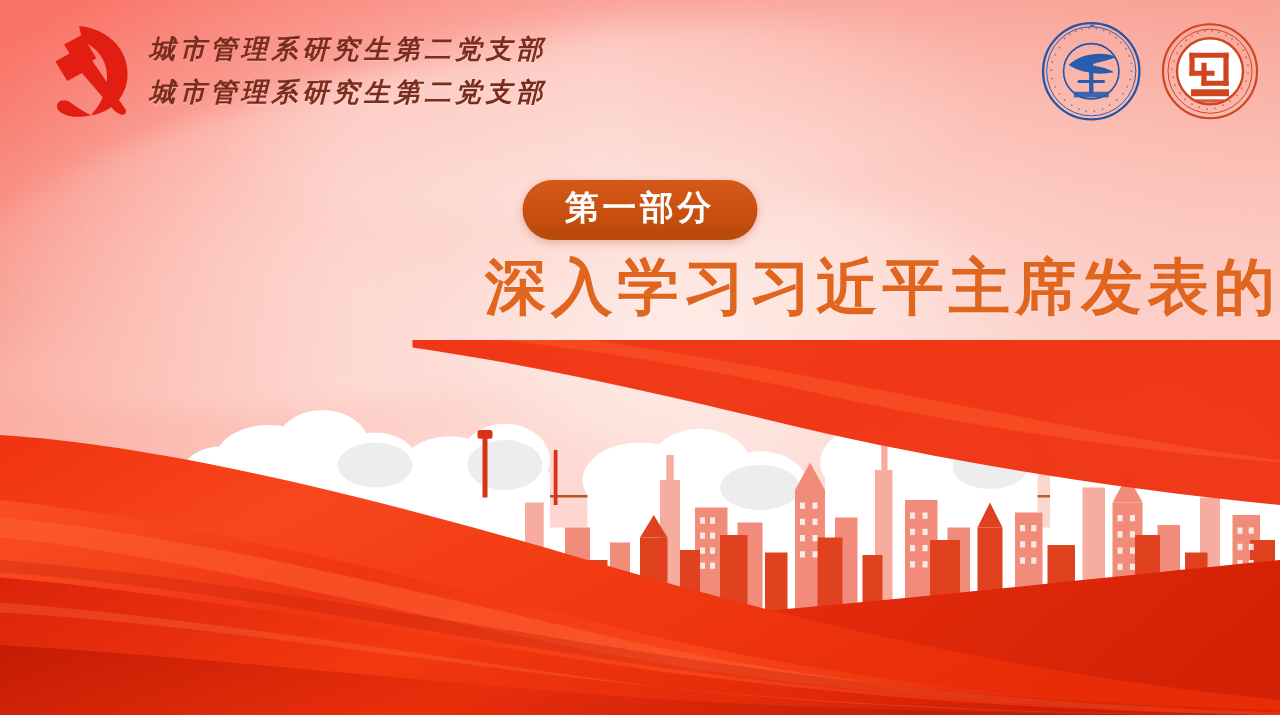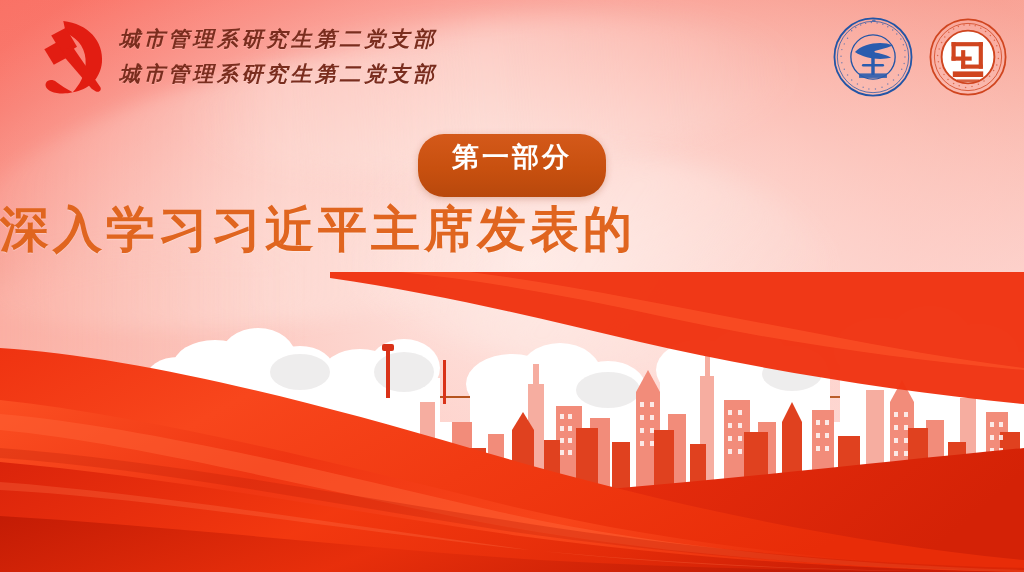--- a/index.html
+++ b/index.html
@@ -81,44 +81,44 @@
     align-items: center;
     gap: 14px;
     z-index: 20;
   }
   .logo { display: block; }
 
   
   #part-badge {
     position: absolute;
     left: 50%;
-    top: 134px;
+    top: 144px;
     transform: translateX(-50%);
     z-index: 20;
     background: linear-gradient(180deg, #d4591a 0%, #c8500f 55%, #b8480c 100%);
     border-radius: 26px;
-    padding: 7px 34px 24px;
+    padding: 7px 34px 9px;
     box-shadow: 0 2px 7px rgba(150,60,20,0.28);
   }
   #part-badge-label {
     font-family: "DejaVu Sans", "Liberation Sans", sans-serif;
     font-size: 27px;
     font-weight: 700;
     color: #ffffff;
     letter-spacing: 3px;
     line-height: 1.18;
     white-space: nowrap;
   }
 
   
   #title-block {
     position: absolute;
     left: 0; right: 0;
     top: 196px;
-    text-align: left;
+    text-align: right;
     z-index: 20;
   }
   .title-line {
     font-family: "DejaVu Sans", "Liberation Sans", sans-serif;
     font-size: 49px;
     font-weight: 700;
     color: #e0651f;
     letter-spacing: 4px;
     line-height: 1.38;
     white-space: nowrap;

